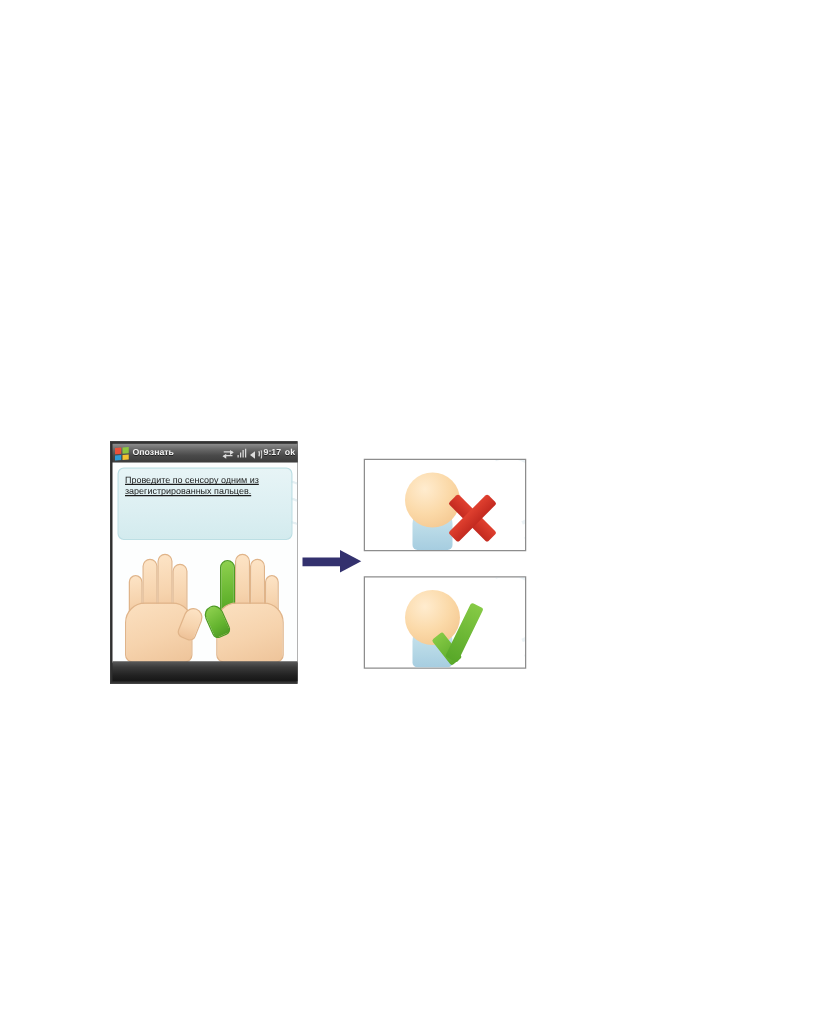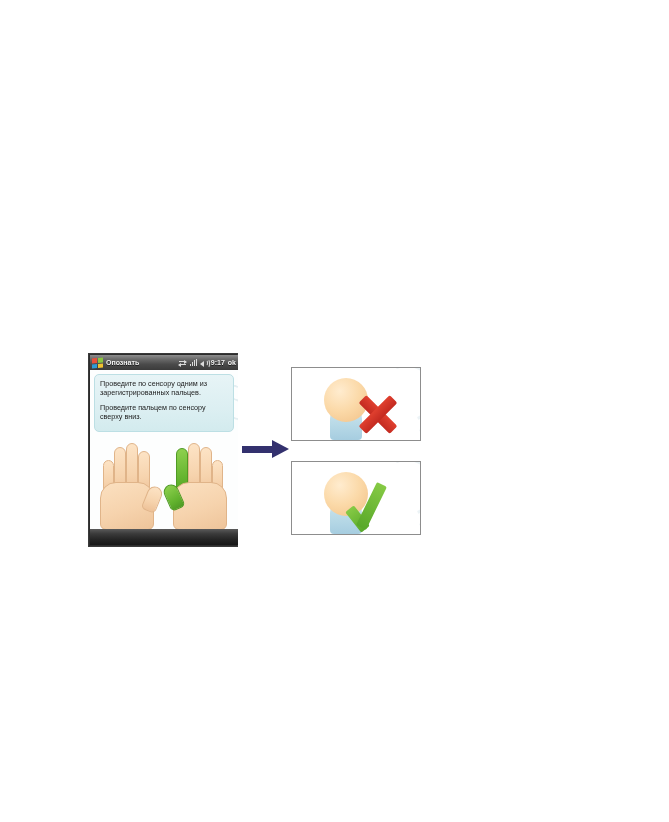--- a/index.html
+++ b/index.html
@@ -178,20 +178,21 @@
     width: 140px;
     height: 58px;
     background: linear-gradient(180deg, #e7f4f6 0%, #dceff2 60%, #d3ebee 100%);
     border: 1px solid #bcdfe4;
     border-radius: 5px;
     box-sizing: border-box;
     padding: 4px 5px;
     color: #1b1b1b;
     font-size: 7.2px;
     line-height: 9.4px;
+    text-decoration: underline;
   }
   #instruction-box p { margin: 0; }
   #instruction-line-2 { margin-top: 5px !important; }
 
   
   #hands-illustration {
     position: absolute;
     left: 0;
     top: 64px;
     width: 148px;
@@ -408,21 +409,20 @@
     </span>
   </div>
 
   <div id="pda-screen">
     <span class="swirl" id="sw1"></span>
     <span class="swirl" id="sw2"></span>
     <span class="swirl" id="sw3"></span>
 
     <div id="instruction-box">
       <p>Проведите по сенсору одним из зарегистрированных пальцев.</p>
-      <p id="instruction-line-2">Проведите пальцем по сенсору сверху вниз.</p>
     </div>
 
     <div id="hands-illustration">
 
       <div class="hand" id="hand-left">
         <span class="finger" style="left:12px;  top:26px; width:11px; height:36px;"></span>
         <span class="finger" style="left:23px;  top:13px; width:12px; height:49px;"></span>
         <span class="finger" style="left:35px;  top:9px;  width:12px; height:53px;"></span>
         <span class="finger" style="left:47px;  top:17px; width:12px; height:45px;"></span>
         <span class="palm"></span>

